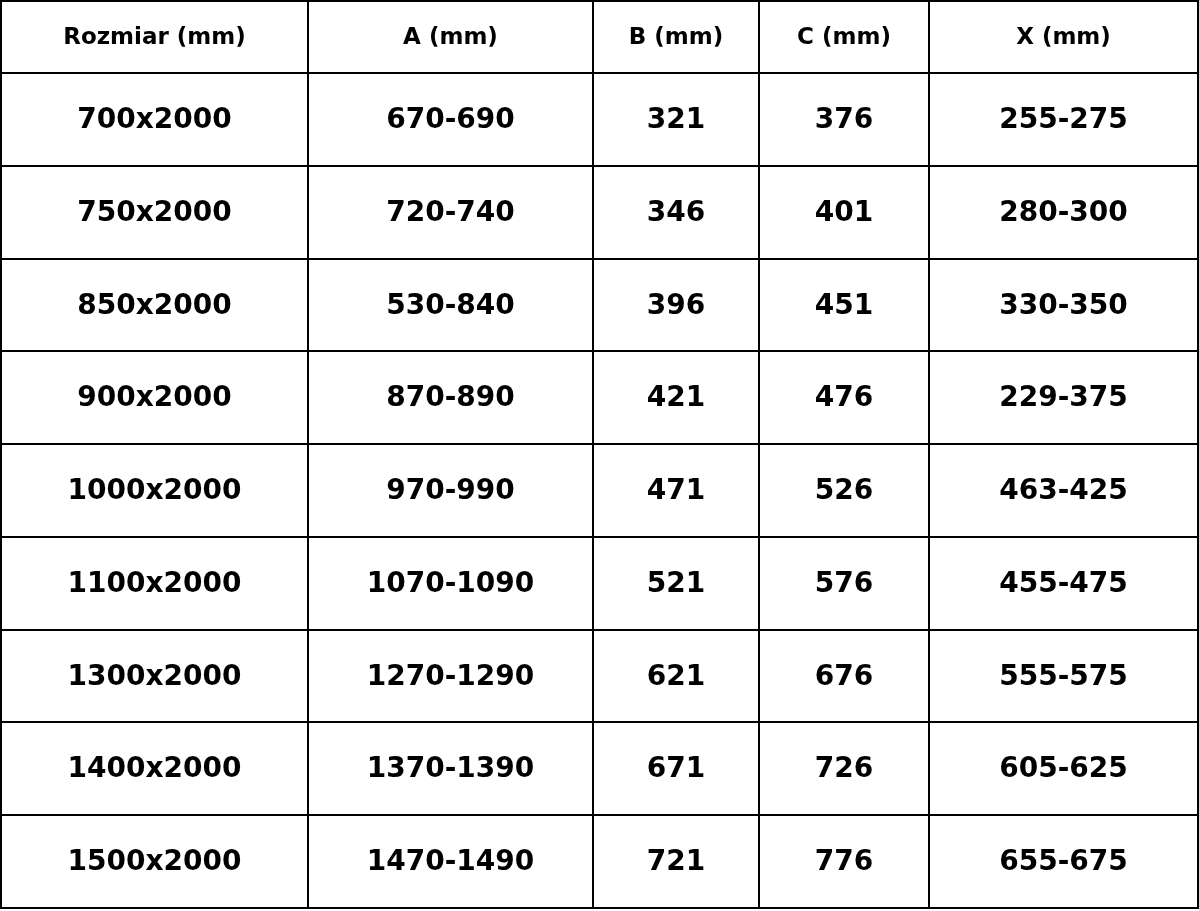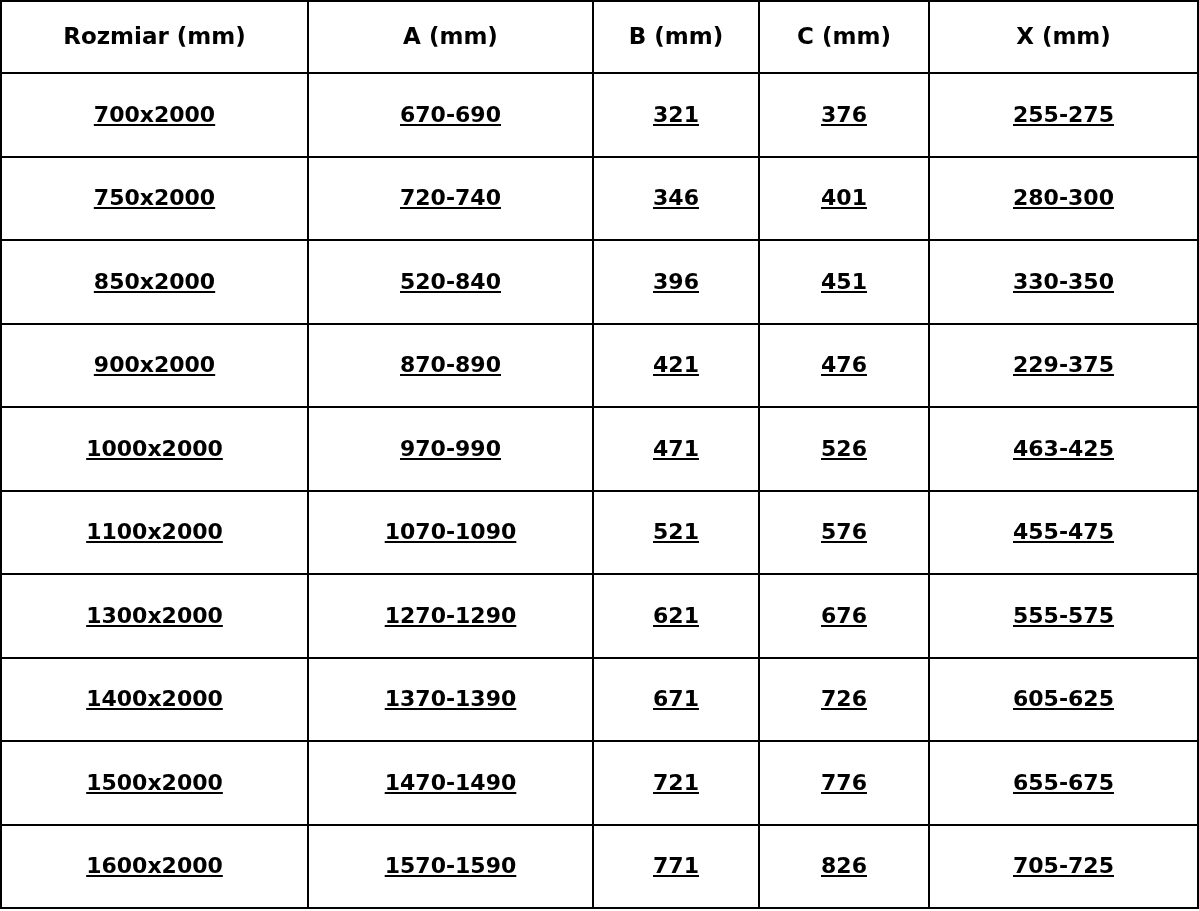--- a/index.html
+++ b/index.html
@@ -33,22 +33,21 @@
     vertical-align: middle;
     font-weight: bold;
     color: #000000;
     padding: 0;
     line-height: 1.1;
   }
   table.size-table th {
     font-size: 23px;
   }
   table.size-table td {
-    font-size: 22px;
-    text-decoration: underline;
+    font-size: 28px;
   }
   col.c0 { width: 307px; }
   col.c1 { width: 285px; }
   col.c2 { width: 166px; }
   col.c3 { width: 170px; }
   col.c4 { width: 269px; }
   tr.header-row { height: 72px; }
   tbody tr { height: 69.5px; }
 </style>
 </head>
@@ -82,21 +81,21 @@
       </tr>
       <tr>
         <td>750x2000</td>
         <td>720-740</td>
         <td>346</td>
         <td>401</td>
         <td>280-300</td>
       </tr>
       <tr>
         <td>850x2000</td>
-        <td>520-840</td>
+        <td>530-840</td>
         <td>396</td>
         <td>451</td>
         <td>330-350</td>
       </tr>
       <tr>
         <td>900x2000</td>
         <td>870-890</td>
         <td>421</td>
         <td>476</td>
         <td>229-375</td>
@@ -129,22 +128,15 @@
         <td>726</td>
         <td>605-625</td>
       </tr>
       <tr>
         <td>1500x2000</td>
         <td>1470-1490</td>
         <td>721</td>
         <td>776</td>
         <td>655-675</td>
       </tr>
-      <tr>
-        <td>1600x2000</td>
-        <td>1570-1590</td>
-        <td>771</td>
-        <td>826</td>
-        <td>705-725</td>
-      </tr>
     </tbody>
   </table>
 </div>
 
 </body></html>

